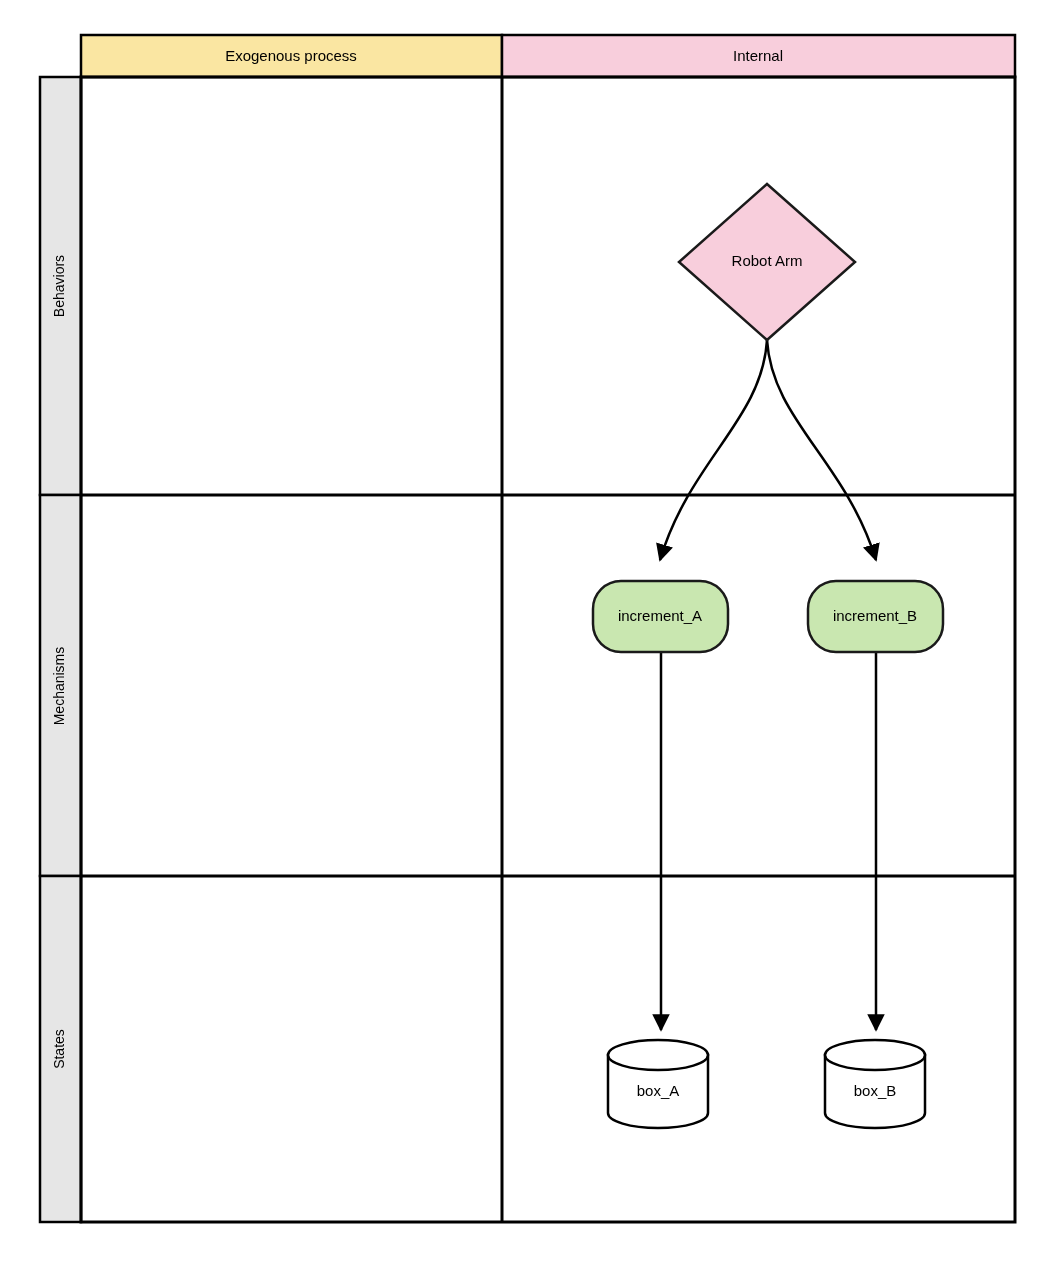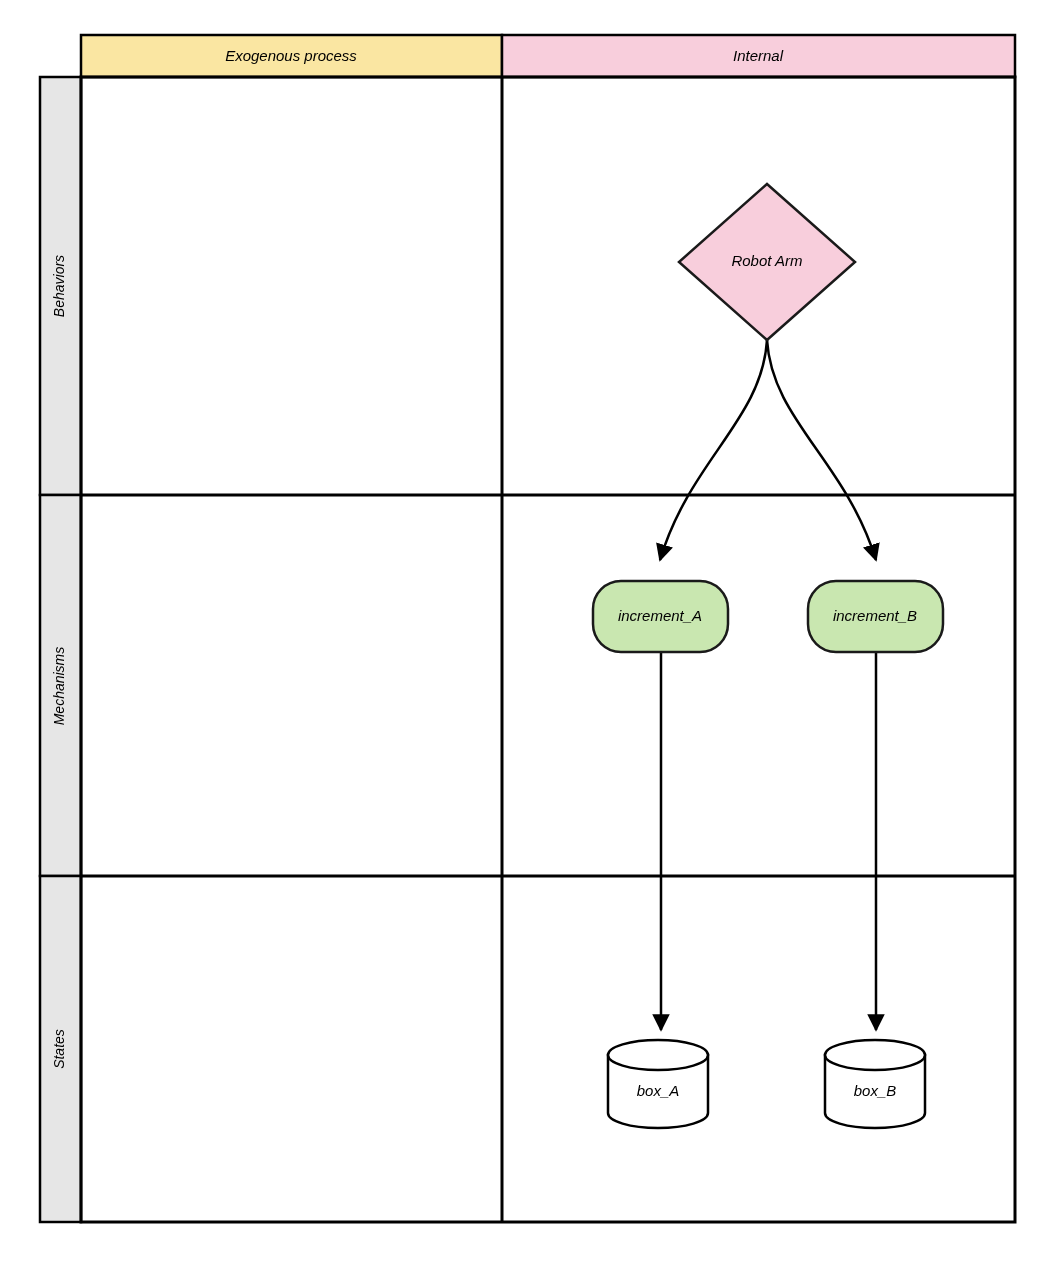--- a/index.html
+++ b/index.html
@@ -11,21 +11,20 @@
     width: 1057px;
     height: 1263px;
     font-family: "Liberation Sans", sans-serif;
     overflow: hidden;
   }
   #canvas {
     position: relative;
     width: 1057px;
     height: 1002px;
     background: #ffffff;
-    font-style: italic;
   }
   #diagram-svg {
     position: absolute;
     left: 0;
     top: 0;
     width: 1057px;
     height: 1263px;
   }
   .node-label {
     font-family: "Liberation Sans", sans-serif;

